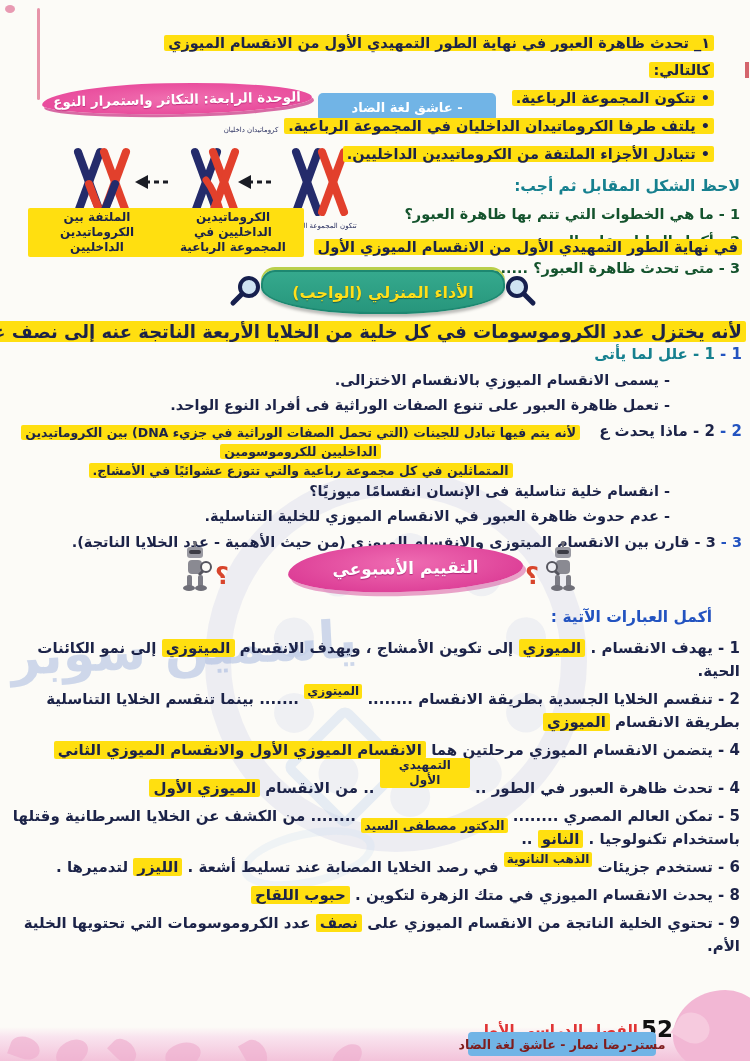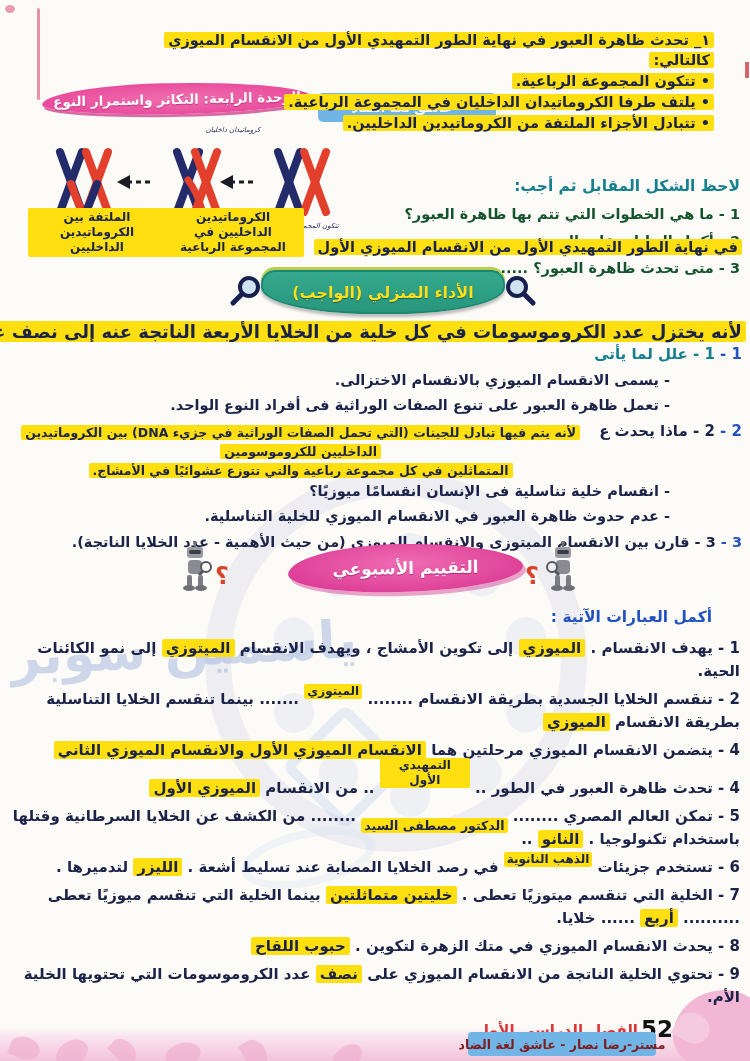--- a/index.html
+++ b/index.html
@@ -12,29 +12,29 @@
   #wm-circle{left:205px;top:470px;width:330px;height:330px;border:26px solid #aab4dd;border-radius:50%;opacity:.18;}
   #wm-circle-inner{left:268px;top:533px;width:204px;height:204px;border:40px dotted #aab4dd;border-radius:50%;opacity:.15;}
   #wm-sign{left:10px;top:608px;width:730px;text-align:left;font-size:52px;color:#8fa8d9;opacity:.42;transform:rotate(-3deg);font-weight:700;}
   #wm-diamond{left:300px;top:722px;width:70px;height:70px;border:10px solid #bcd0ea;transform:rotate(45deg);opacity:.35;border-radius:10px;}
   #wm-wave{left:240px;top:830px;width:120px;height:40px;border:8px solid #cfe0f2;border-radius:50%;opacity:.3;transform:rotate(-12deg);}
   
   #edge-left{position:absolute;left:37px;top:8px;width:3px;height:92px;background:#e0718f;opacity:.75;border-radius:2px;}
   #edge-dot{position:absolute;left:5px;top:5px;width:10px;height:8px;background:#e89ab2;border-radius:50%;}
   #edge-right-tick{position:absolute;right:1px;top:62px;width:4px;height:16px;background:#c9404a;opacity:.8;}
   
-  #intro{position:absolute;top:30px;right:36px;width:560px;text-align:right;font-size:14.5px;line-height:20px;z-index:3;}
+  #intro{position:absolute;top:30px;right:36px;width:560px;text-align:right;font-size:14.5px;line-height:27px;z-index:3;}
   #intro .line{margin-bottom:1px;}
   
   #unit-banner{position:absolute;left:42px;top:83px;width:270px;height:31px;z-index:2;background:radial-gradient(ellipse at 50% 50%, #f06fb0 0%, #e94d9d 70%);border-radius:46% 54% 48% 52%/62% 55% 45% 38%;box-shadow:2px 3px 0 #d86aa4;display:flex;align-items:center;justify-content:center;transform:rotate(-1.2deg);}
   #unit-banner span{color:#fff;font-size:13.5px;white-space:nowrap;text-shadow:0 1px 1px #c2307e;}
   #brand-tag{position:absolute;left:318px;top:93px;width:178px;height:29px;z-index:1;background:#71b4e6;border-radius:5px;display:flex;align-items:center;justify-content:center;}
   #brand-tag span{color:#fff;font-size:13px;white-space:nowrap;}
   
-  #figure{position:absolute;left:50px;top:126px;width:310px;height:135px;z-index:2;font-style:italic;}
+  #figure{position:absolute;left:68px;top:126px;width:310px;height:135px;z-index:2;}
   #fig-caption-top{position:absolute;left:128px;top:0;width:110px;text-align:center;font-size:7px;color:#2a3060;font-weight:400;}
   .stage-caption{position:absolute;top:96px;width:86px;text-align:center;font-size:7px;color:#2a3060;font-weight:400;}
   #figure svg{position:absolute;left:0;top:8px;}
   .fig-label{position:absolute;z-index:3;background:#ffdf10;color:#1c2348;font-size:12px;line-height:15px;text-align:center;padding:2px 5px;border-radius:2px;}
   #fig-label-1{left:162px;top:208px;width:132px;}
   #fig-label-2{left:28px;top:208px;width:128px;}
   
   #observe{position:absolute;top:130px;right:10px;width:400px;text-align:right;z-index:2;margin-top:47px;}
   #observe .head{color:#16808f;font-size:15.5px;margin-bottom:6px;}
   #observe .q{font-size:14.5px;line-height:27px;color:#14532d;}
@@ -234,21 +234,20 @@
   </div>
 
   <div id="assess-heading">أكمل العبارات الآتية :</div>
   <div id="assess-list">
     <div class="item"><span class="seg seg-t">1 - يهدف الانقسام .</span> <span class="seg seg-a">الميوزي</span> <span class="seg seg-t">إلى تكوين الأمشاج ، ويهدف الانقسام</span> <span class="seg seg-a">الميتوزي</span> <span class="seg seg-t">إلى نمو الكائنات الحية.</span></div>
     <div class="item"><span class="seg seg-t">2 - تنقسم الخلايا الجسدية بطريقة الانقسام ........</span> <span class="seg seg-r">الميتوزي</span> <span class="seg seg-t">....... بينما تنقسم الخلايا التناسلية بطريقة الانقسام</span> <span class="seg seg-a">الميوزي</span></div>
     <div class="item"><span class="seg seg-t">4 - يتضمن الانقسام الميوزي مرحلتين هما</span> <span class="seg seg-a">الانقسام الميوزي الأول والانقسام الميوزي الثاني</span></div>
     <div class="item"><span class="seg seg-t">4 - تحدث ظاهرة العبور في الطور ..</span> <span class="seg seg-r">التمهيدي الأول</span> <span class="seg seg-t">.. من الانقسام</span> <span class="seg seg-a">الميوزي الأول</span></div>
     <div class="item"><span class="seg seg-t">5 - تمكن العالم المصري ........</span> <span class="seg seg-d">الدكتور مصطفى السيد</span> <span class="seg seg-t">........ من الكشف عن الخلايا السرطانية وقتلها باستخدام تكنولوجيا .</span> <span class="seg seg-a">النانو</span> <span class="seg seg-t">..</span></div>
     <div class="item"><span class="seg seg-t">6 - تستخدم جزيئات</span> <span class="seg seg-r">الذهب النانوية</span> <span class="seg seg-t">في رصد الخلايا المصابة عند تسليط أشعة .</span> <span class="seg seg-a">الليزر</span> <span class="seg seg-t">لتدميرها .</span></div>
-    <div class="item"><span class="seg seg-t">7 - الخلية التي تنقسم ميتوزيًا تعطى .</span> <span class="seg seg-a">خليتين متماثلتين</span> <span class="seg seg-t">بينما الخلية التي تنقسم ميوزيًا تعطى ..........</span> <span class="seg seg-a">أربع</span> <span class="seg seg-t">...... خلايا.</span></div>
     <div class="item"><span class="seg seg-t">8 - يحدث الانقسام الميوزي في متك الزهرة لتكوين .</span> <span class="seg seg-a">حبوب اللقاح</span></div>
     <div class="item"><span class="seg seg-t">9 - تحتوي الخلية الناتجة من الانقسام الميوزي على</span> <span class="seg seg-a">نصف</span> <span class="seg seg-t">عدد الكروموسومات التي تحتويها الخلية الأم.</span></div>
   </div>
 
   <div id="footer-band"></div>
   <div class="petal" style="left:10px;bottom:2px;width:30px;height:22px;transform:rotate(20deg);"></div>
   <div class="petal" style="left:55px;bottom:-4px;width:34px;height:24px;transform:rotate(-30deg);"></div>
   <div class="petal" style="left:110px;bottom:0;width:28px;height:20px;transform:rotate(45deg);"></div>
   <div class="petal" style="left:165px;bottom:-6px;width:36px;height:24px;transform:rotate(-15deg);"></div>
   <div class="petal" style="left:240px;bottom:-4px;width:30px;height:22px;transform:rotate(60deg);"></div>

